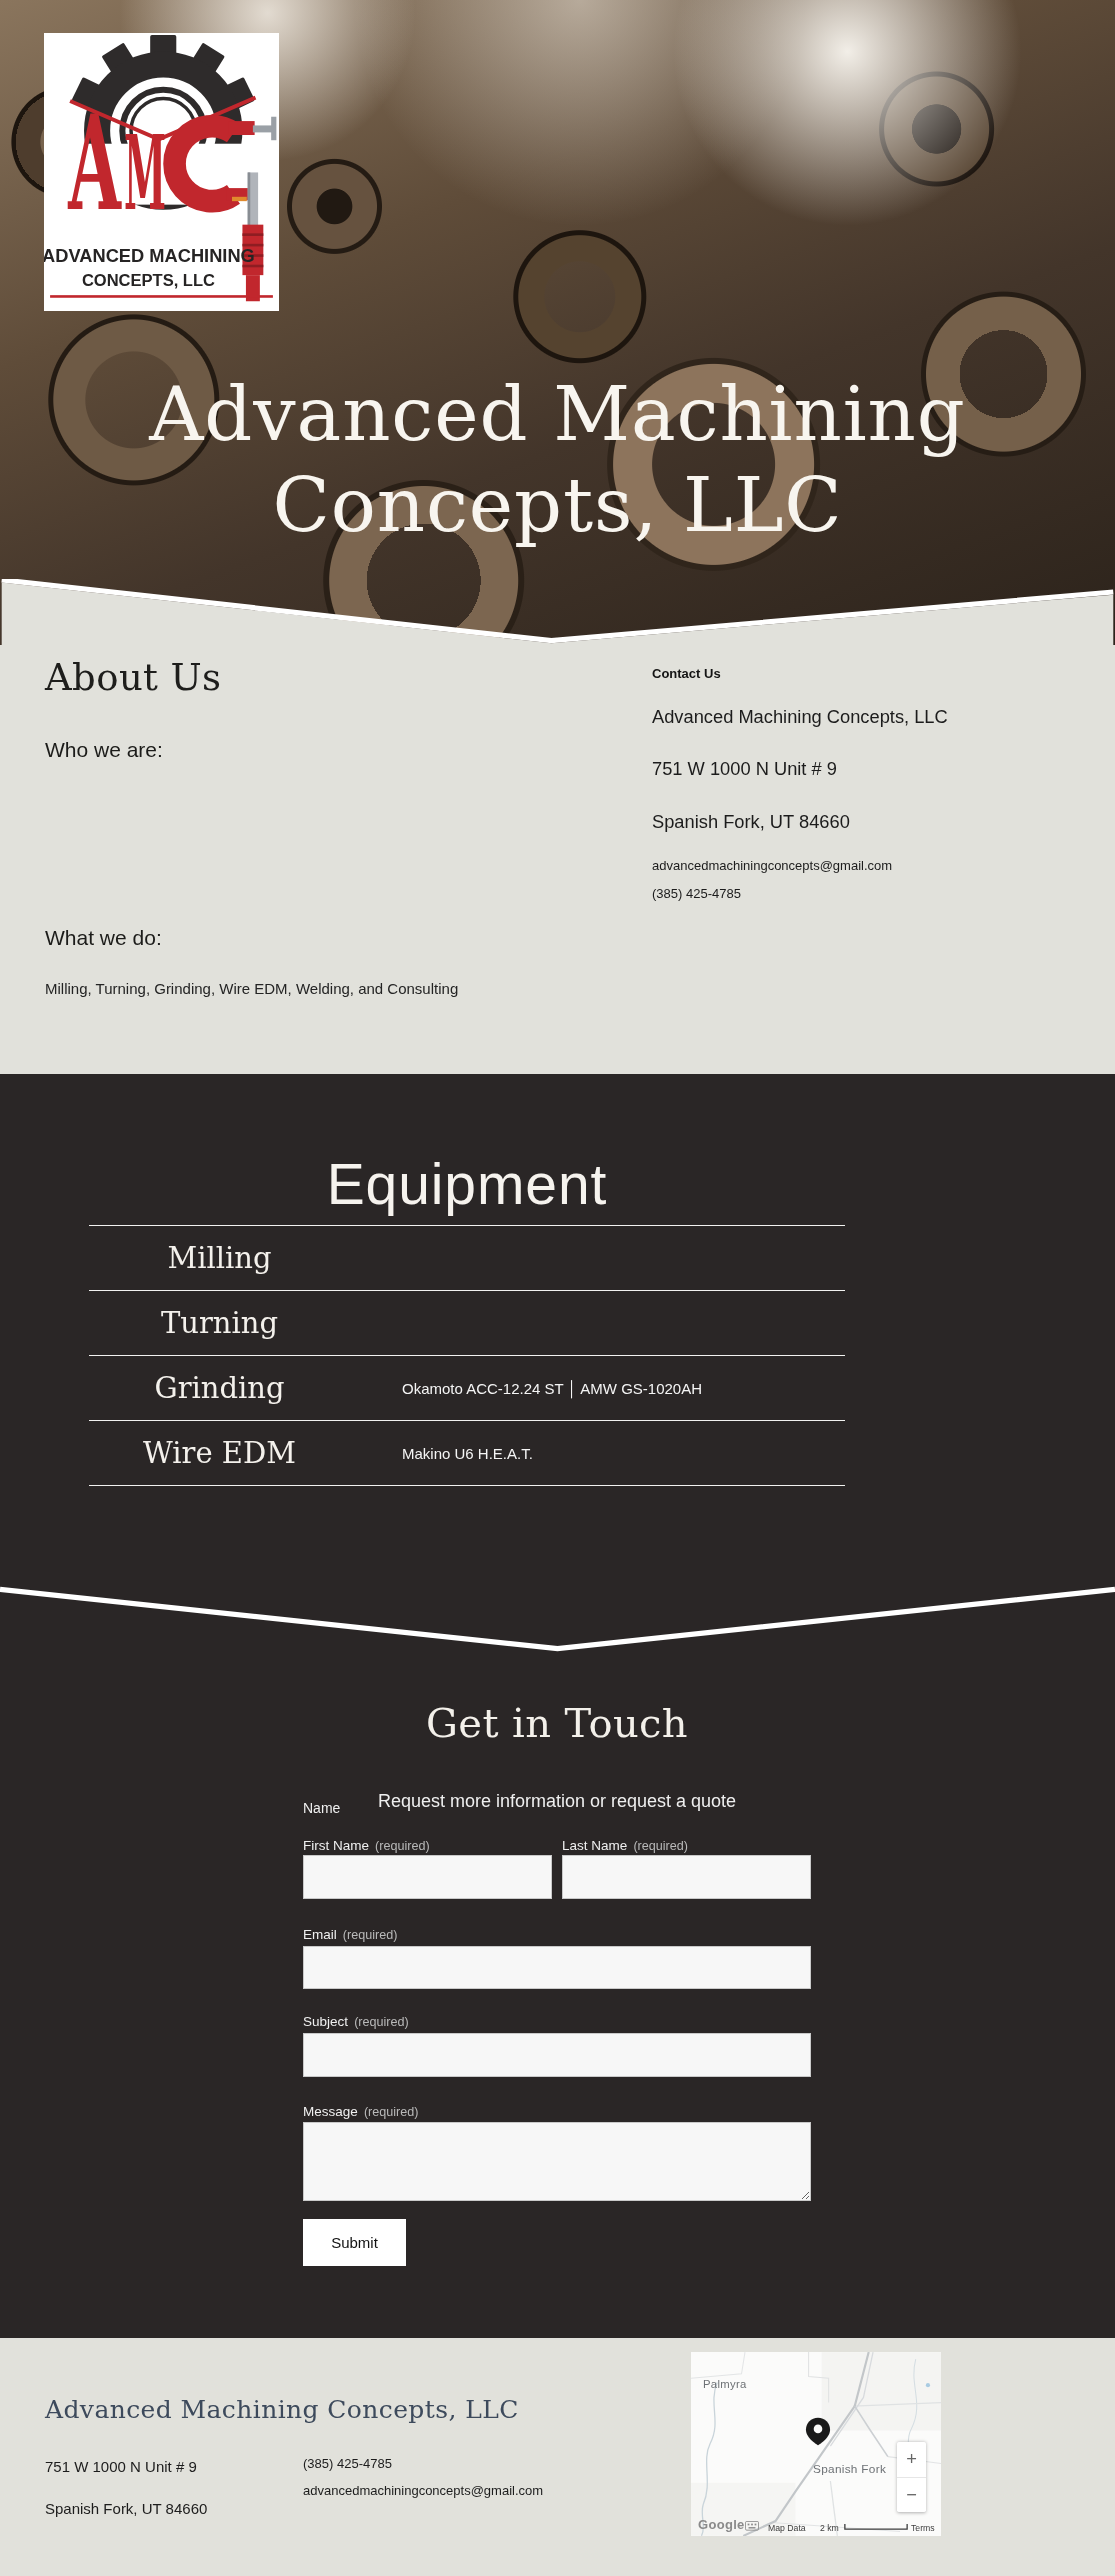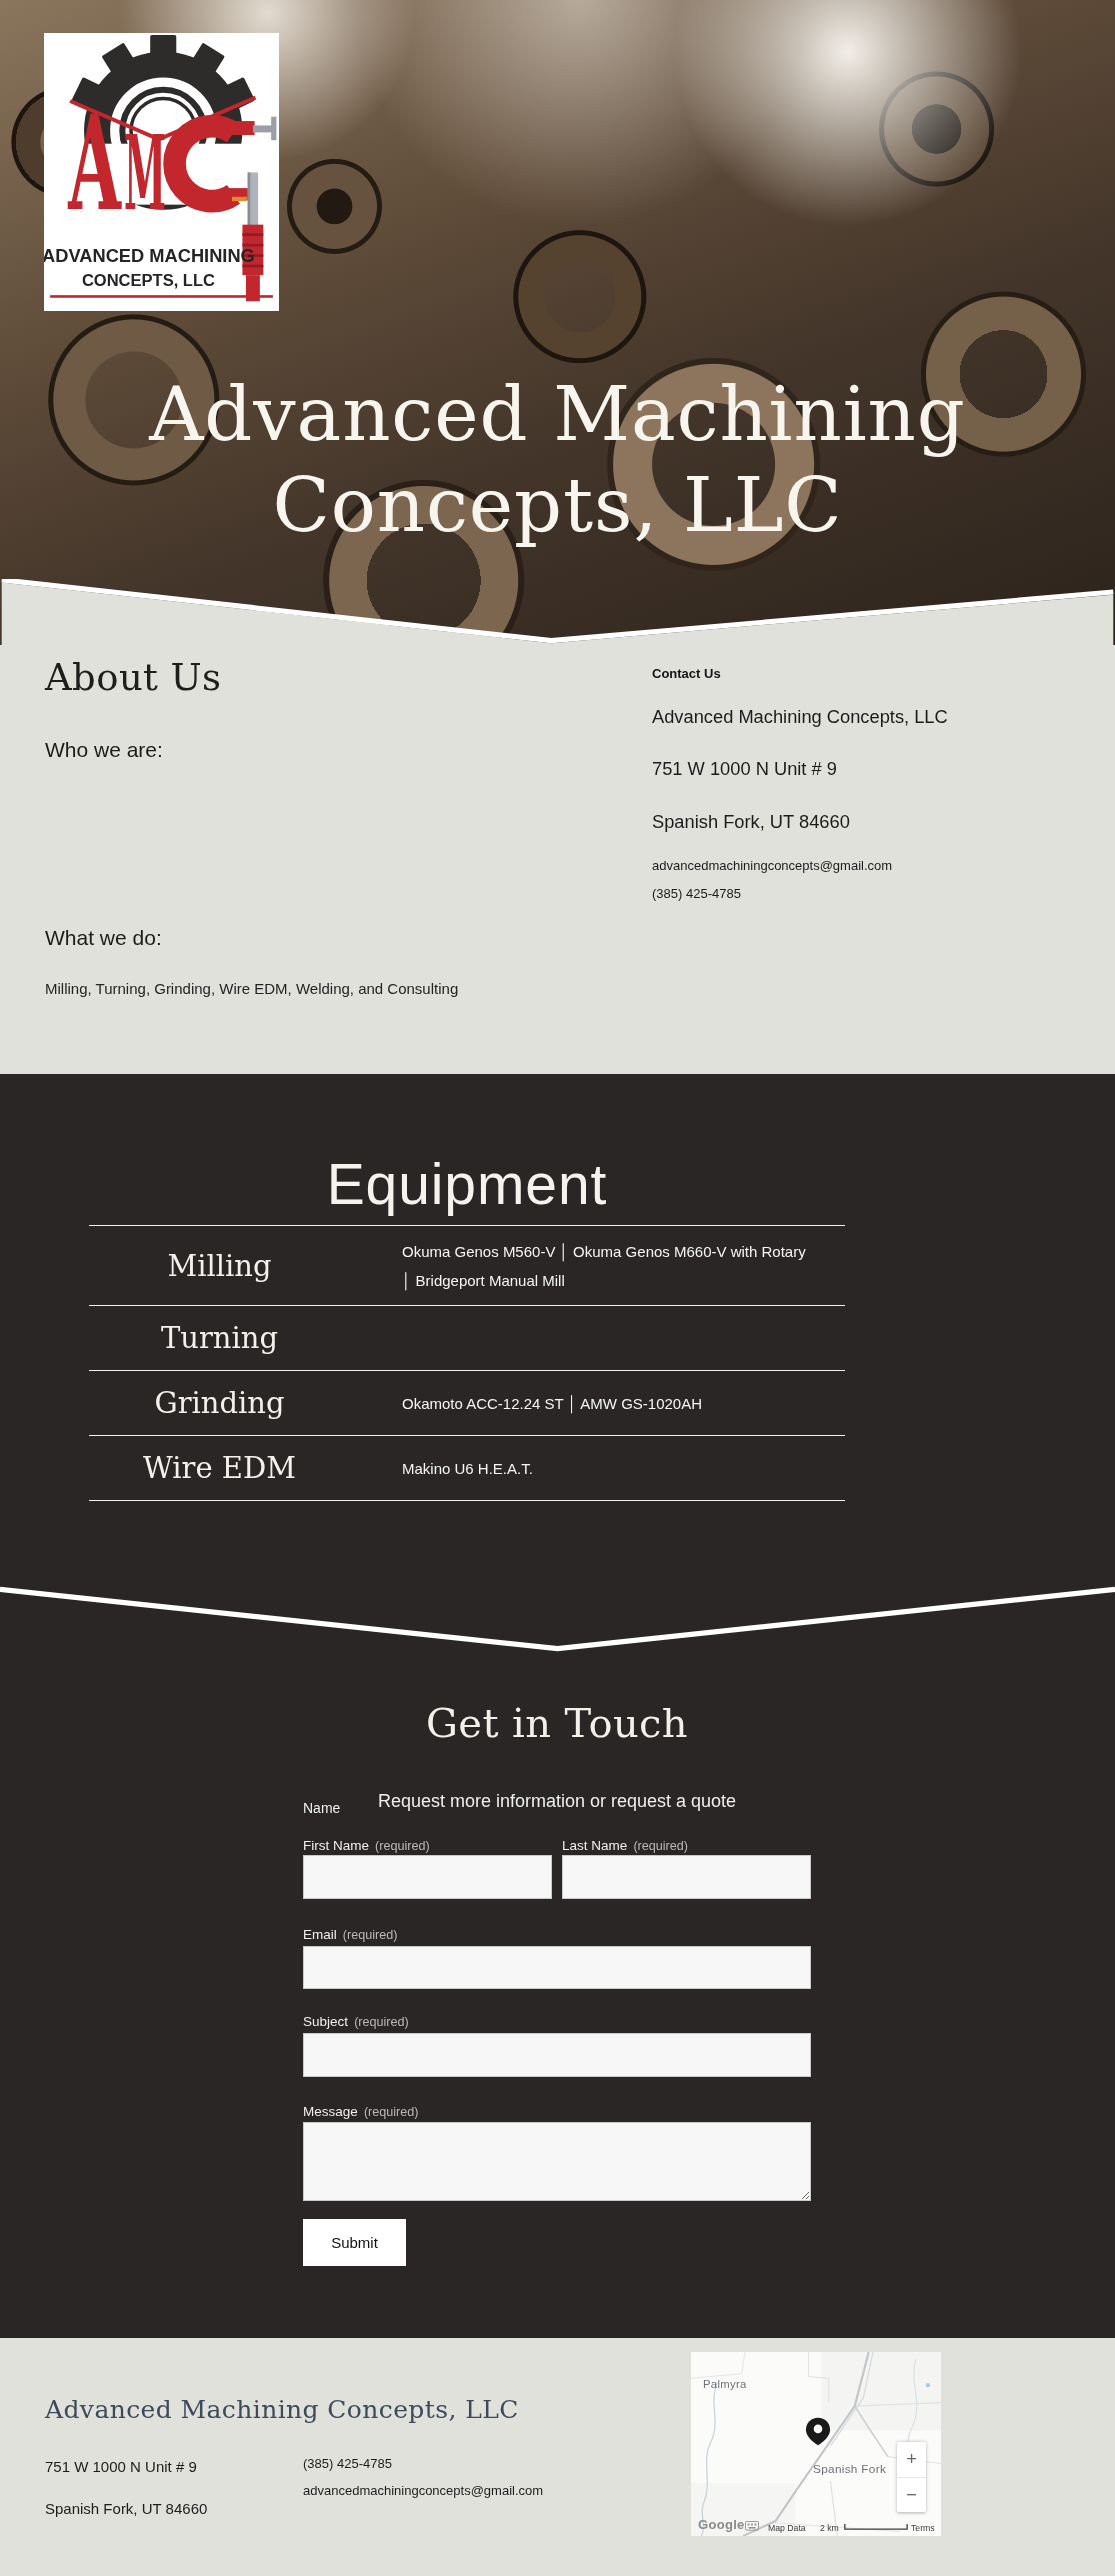--- a/index.html
+++ b/index.html
@@ -195,21 +195,20 @@
   </section>
 
   <section class="dark">
 
     <div class="equip">
       <h2>Equipment</h2>
       <div class="eq-table">
 
       <div class="eq-row">
             <div class="eq-label">Milling</div>
-            <div class="eq-value">Okuma Genos M560-V │ Okuma Genos M660-V with Rotary │ Bridgeport Manual Mill</div>
           </div>
           <div class="eq-row">
             <div class="eq-label">Turning</div>
           </div>
           <div class="eq-row">
             <div class="eq-label">Grinding</div>
             <div class="eq-value">Okamoto ACC-12.24 ST │ AMW GS-1020AH</div>
           </div>
           <div class="eq-row">
             <div class="eq-label">Wire EDM</div>

